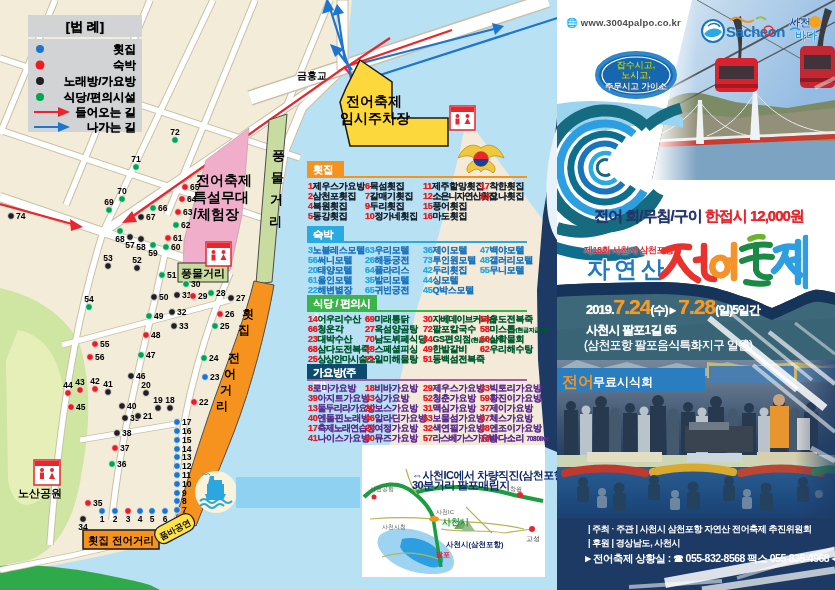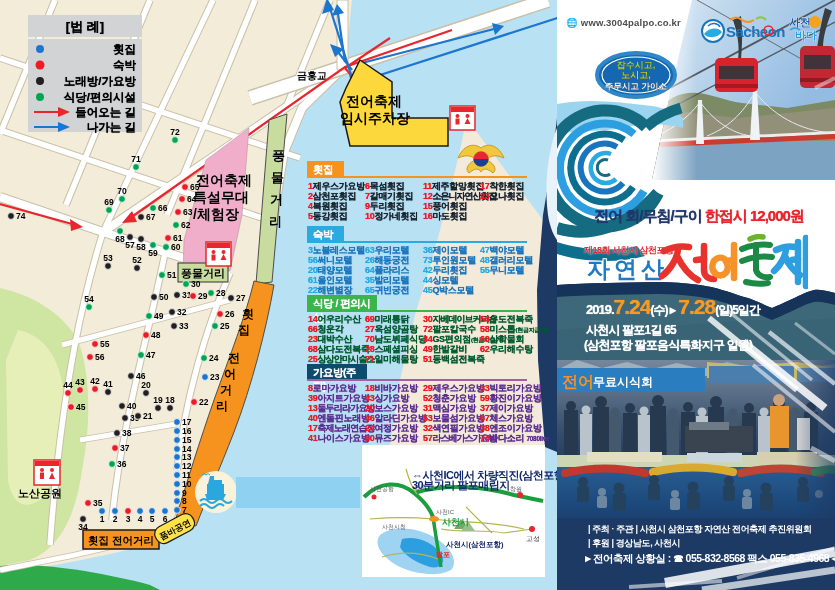--- a/index.html
+++ b/index.html
@@ -691,21 +691,21 @@
 </g>
 </g>
 </svg>
 
 <div class="abs" style="left:586px;top:295px;white-space:nowrap;font-weight:bold;text-shadow:0 0 0.8px currentcolor">
 <span style="color:#fff;font-size:13px;letter-spacing:-1px">2019.</span><span style="color:#f59a28;font-size:21px;letter-spacing:-1px">7.24</span><span style="color:#fff;font-size:12px;letter-spacing:-1px">(수)</span><span style="color:#fff;font-size:11px">►</span><span style="color:#f59a28;font-size:21px;letter-spacing:-1px">7.28</span><span style="color:#fff;font-size:12px;letter-spacing:-1px">(일)5일간</span>
 </div>
 
 <div class="abs" style="left:586px;top:322px;color:#fff;font-weight:bold;font-size:12px;letter-spacing:-0.8px;text-shadow:0 0 0.8px currentcolor">사천시 팔포1길 65</div>
 
-<div class="abs" style="left:584px;top:337px;color:#fff;font-weight:bold;font-size:12px;letter-spacing:-0.8px;text-shadow:0 0 0.8px currentcolor">(삼천포항 팔포음식특화지구 일원)</div>
+<div class="abs" style="left:584px;top:337px;color:#fff;font-weight:normal;font-size:12px;letter-spacing:-0.8px;text-shadow:0 0 0.8px currentcolor">(삼천포항 팔포음식특화지구 일원)</div>
 
 <svg class="abs" style="left:557px;top:360px" width="278" height="170" viewBox="0 0 278 170">
 <defs>
 <linearGradient id="crowdg" x1="0" y1="0" x2="0" y2="1">
 <stop offset="0" stop-color="#76879c"></stop>
           <stop offset="0.45" stop-color="#51677f"></stop>
           <stop offset="1" stop-color="#32496080"></stop>
 </linearGradient>
 <linearGradient id="poolg" x1="0" y1="0" x2="0" y2="1">
 <stop offset="0" stop-color="#2e6398"></stop>

